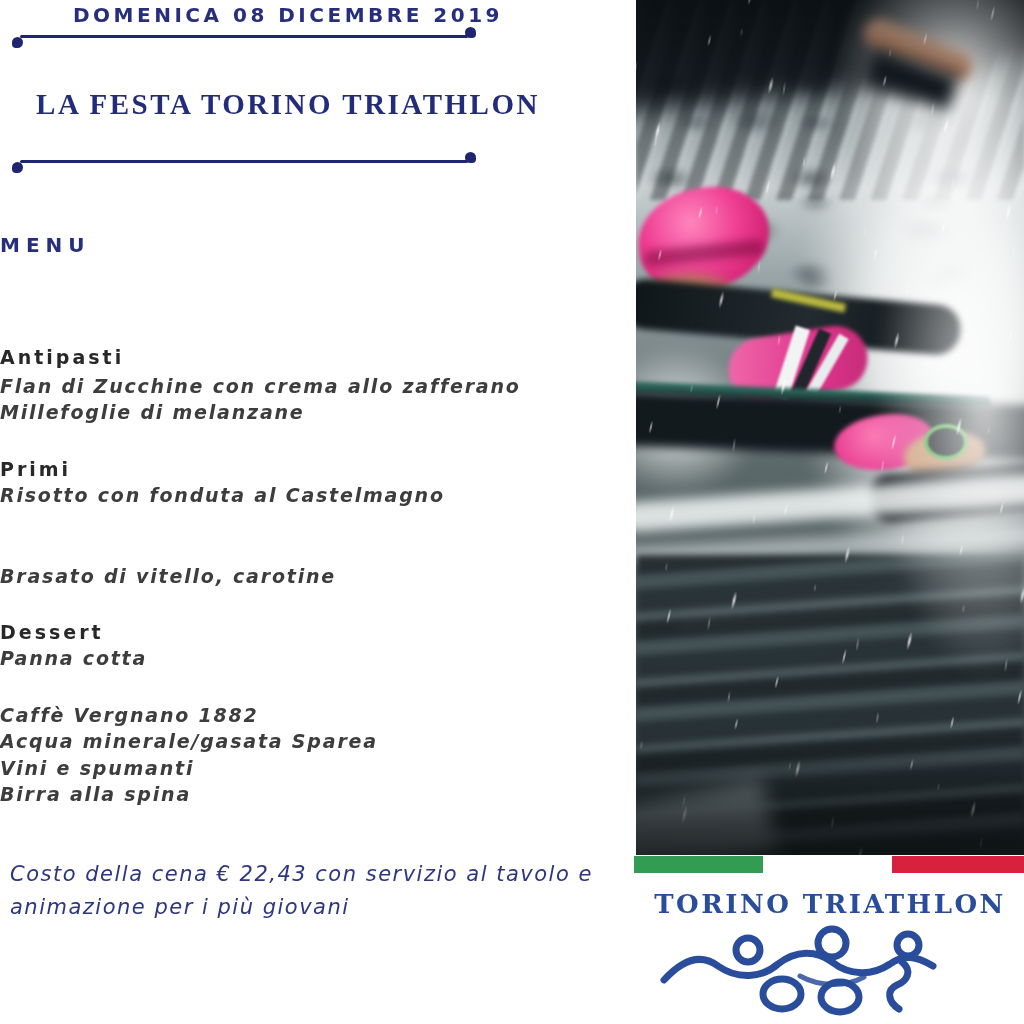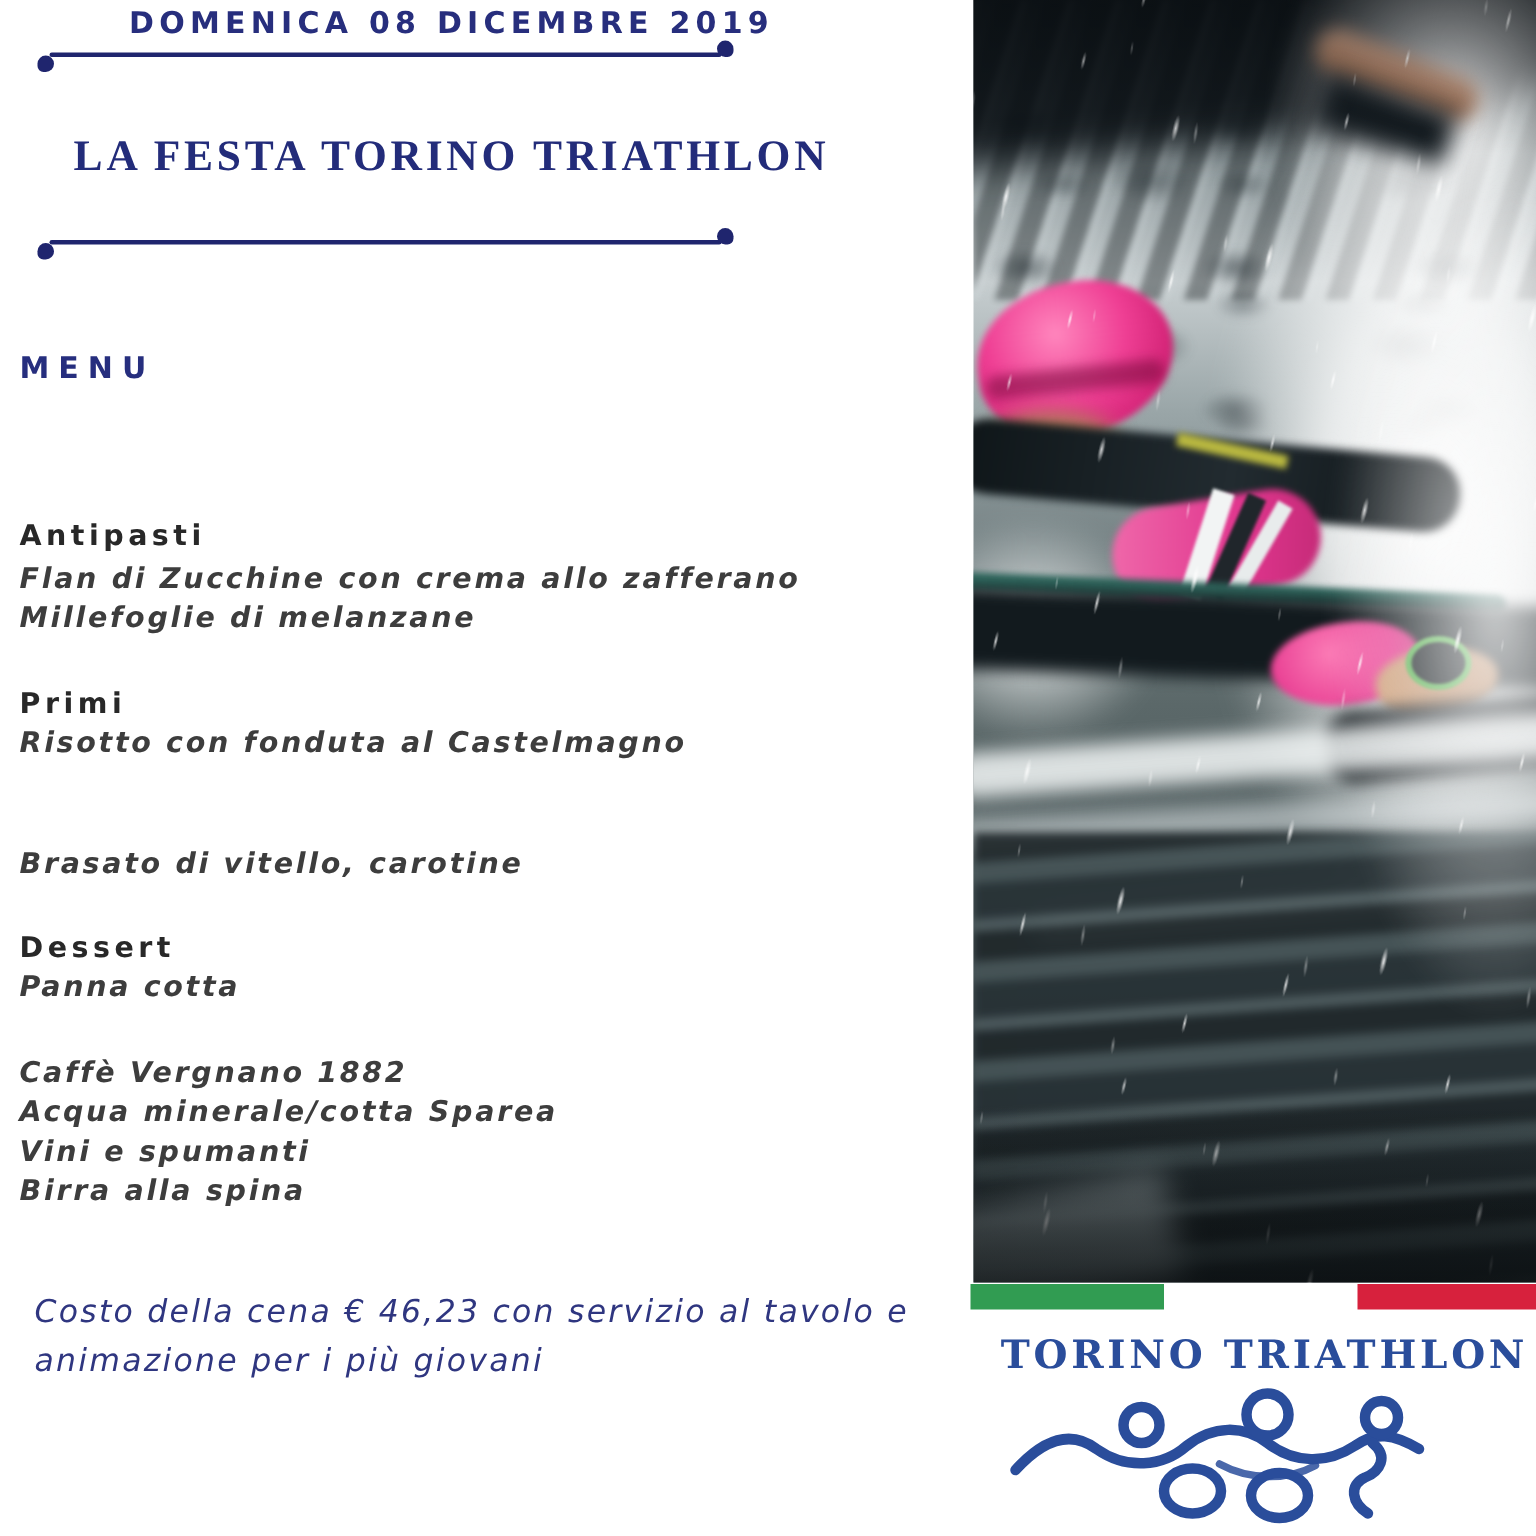--- a/index.html
+++ b/index.html
@@ -1,18 +1,18 @@
 <!DOCTYPE html>
 <html><head>
 <meta charset="utf-8">
 <style>
   html,body{margin:0;padding:0;background:#e8e8e8;}
   .page{position:relative;width:1024px;height:1024px;background:#ffffff;overflow:hidden;
         font-family:"DejaVu Sans",sans-serif;}
-  .abs{position:absolute;margin-left:13px;}
+  .abs{position:absolute;}
 
   
   .date{left:0;top:3px;width:576px;text-align:center;color:#272e7d;font-weight:bold;
         font-size:20px;letter-spacing:3.5px;}
   .title{left:0;top:88px;width:576px;text-align:center;color:#232c7a;
          font-family:"Liberation Serif","DejaVu Serif",serif;font-weight:600;
          font-size:29px;letter-spacing:2.5px;}
   .divider{left:12px;width:464px;height:12px;}
   .divider .line{position:absolute;left:8px;right:8px;top:4px;height:2.5px;background:#1f256e;border-radius:2px;}
   .divider .dotL{position:absolute;left:0;top:6px;width:11px;height:11px;border-radius:50% 50% 50% 4px;background:#1f256e;}
@@ -144,25 +144,25 @@
 
   <div class="abs menu-line h" style="top:458px">Primi</div>
   <div class="abs menu-line i" style="top:484px">Risotto con fonduta al Castelmagno</div>
 
   <div class="abs menu-line i" style="top:565px">Brasato di vitello, carotine</div>
 
   <div class="abs menu-line h" style="top:621px">Dessert</div>
   <div class="abs menu-line i" style="top:647px">Panna cotta</div>
 
   <div class="abs menu-line i" style="top:704px">Caffè Vergnano 1882</div>
-  <div class="abs menu-line i" style="top:730px">Acqua minerale/cotta Sparea</div>
+  <div class="abs menu-line i" style="top:730px">Acqua minerale/gasata Sparea</div>
   <div class="abs menu-line i" style="top:757px">Vini e spumanti</div>
   <div class="abs menu-line i" style="top:783px">Birra alla spina</div>
 
-  <div class="abs note" style="top:862px">Costo della cena € 46,23 con servizio al tavolo e</div>
+  <div class="abs note" style="top:862px">Costo della cena € 22,43 con servizio al tavolo e</div>
   <div class="abs note" style="top:895px">animazione per i più giovani</div>
 
   <div class="abs photo">
     <div class="ripple-top"></div>
     <div class="mottle"></div>
     <div class="dark-top-left"></div>
     <div class="dark-top-right"></div>
     <div class="splash-top-right"></div>
     <div class="splash-big"></div>
     <div class="arm1"></div>

